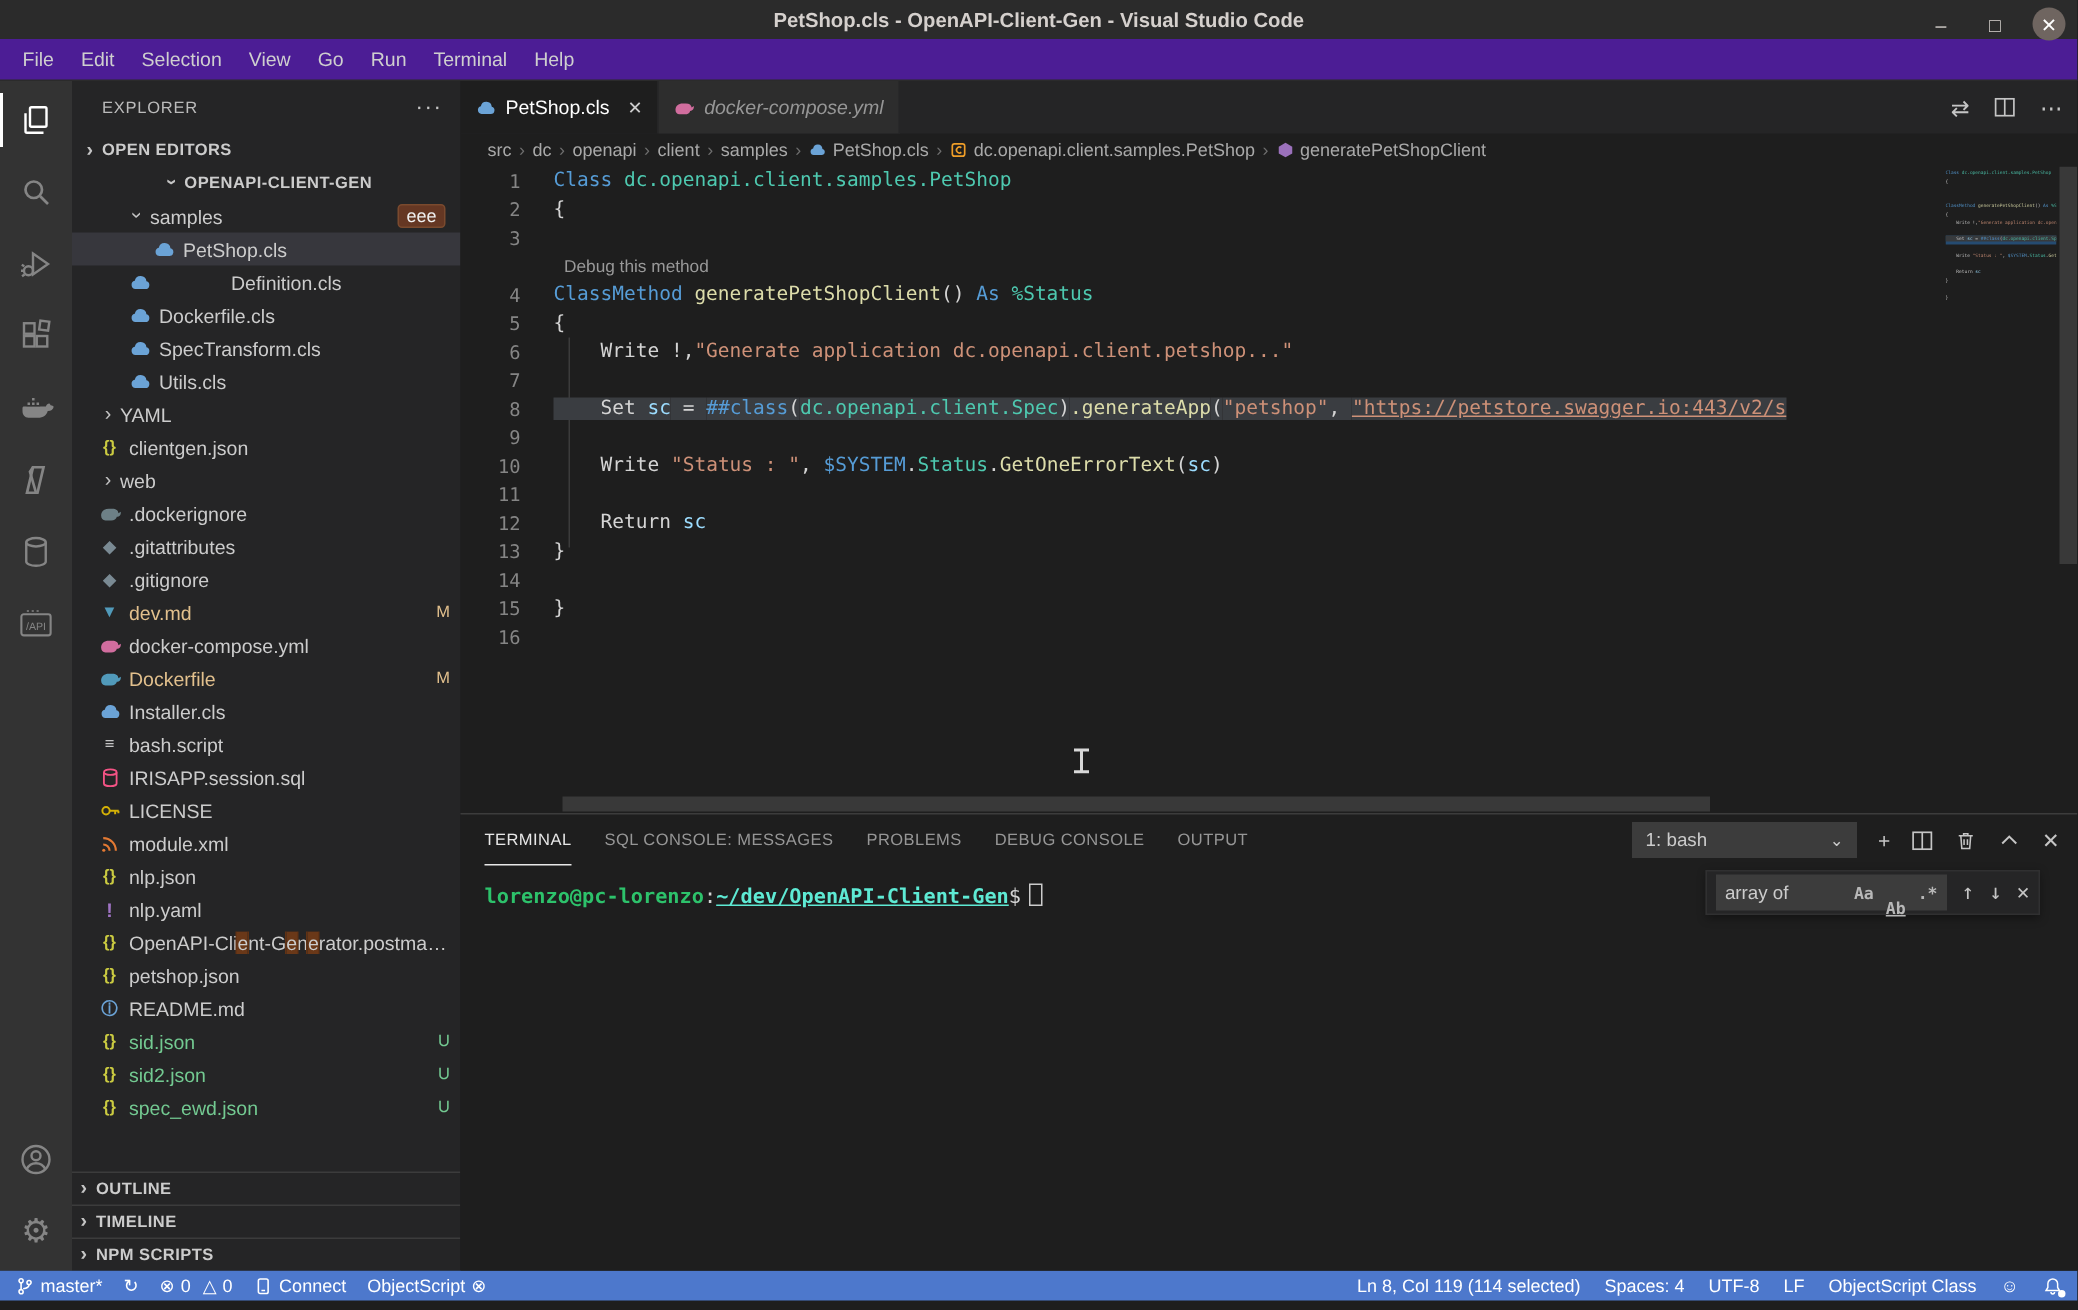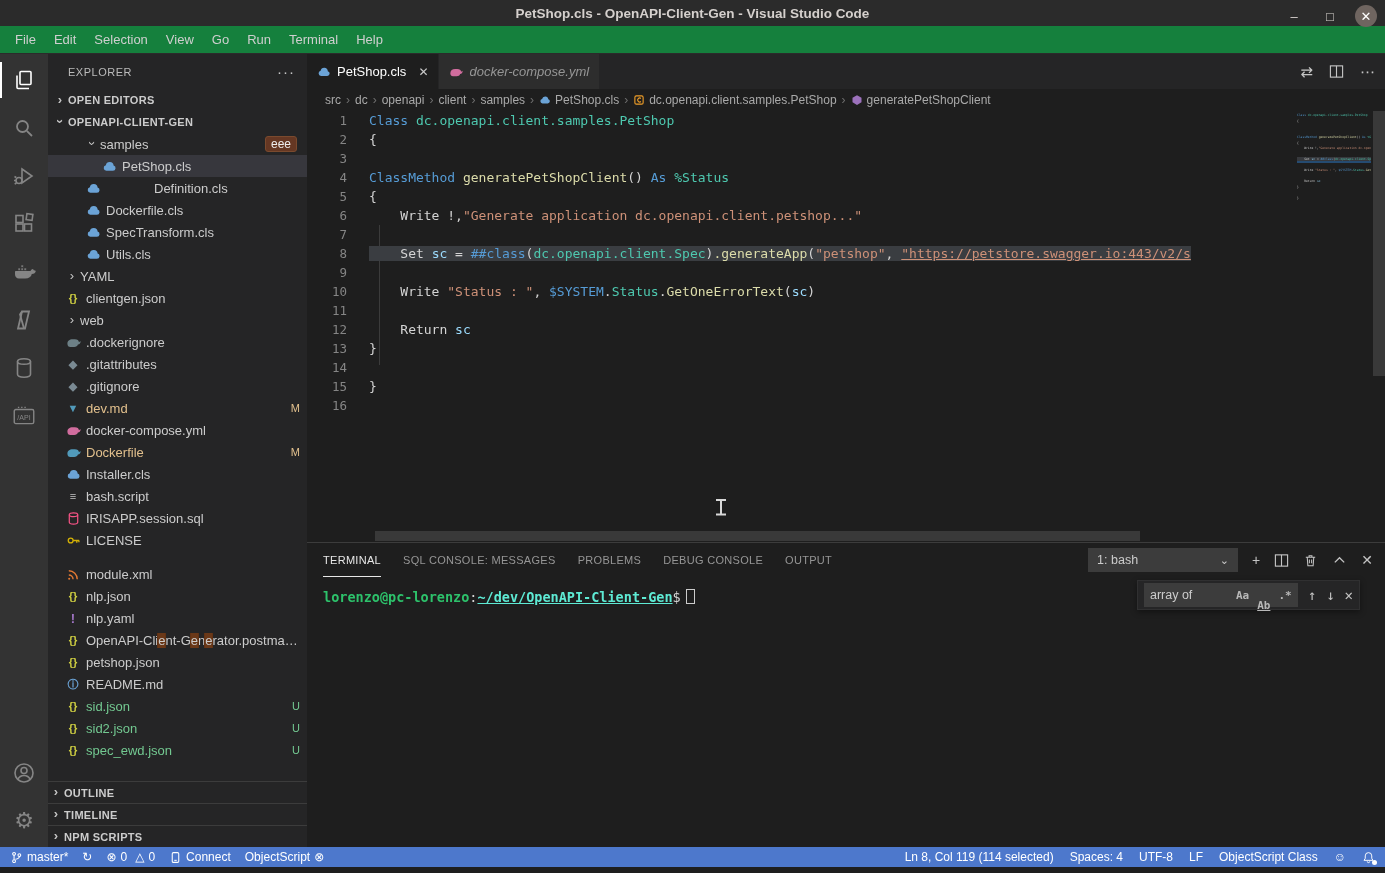--- a/index.html
+++ b/index.html
@@ -6,21 +6,21 @@
   html,body { width:1385px; height:873px; overflow:hidden; background:#1e1e1e;
     font-family:"Liberation Sans",sans-serif; font-size:13px; color:#cccccc; }
   svg { display:block; }
 
   
   .titlebar { height:26px; background:#2b2b2b; display:flex; align-items:center; justify-content:center; position:relative; }
   .title { color:#d5d0cd; font-weight:700; font-size:13.5px; }
   .winctl { position:absolute; right:8px; top:0; height:32px; display:flex; align-items:center; gap:14px; }
   .winbtn { width:22px; height:22px; display:flex; align-items:center; justify-content:center; color:#d9d4d0; font-size:13px; }
   .winbtn.close { background:#6f6560; border-radius:50%; color:#fff; }
-  .menubar { height:28px; background:#15803d; display:flex; align-items:flex-start; padding-left:6px; border-bottom:1px solid #2b2b2b;}
+  .menubar { height:28px; background:#4c1d95; display:flex; align-items:flex-start; padding-left:6px; border-bottom:1px solid #2b2b2b;}
   .menu-item { padding:0 9px; height:100%; display:flex; align-items:center; color:#cfcfcf; font-size:13px; }
 
   
   .main { display:flex; height:793px; }
   .activitybar { width:48px; background:#333333; display:flex; flex-direction:column; align-items:center; padding-top:2px; position:relative;}
   .act { width:48px; height:48px; display:flex; align-items:center; justify-content:center; color:#858585; position:relative; }
   .act.active { color:#ffffff; }
   .act.active::before { content:""; position:absolute; left:0; top:6px; bottom:6px; width:2px; background:#fff; }
   .act-bottom { position:absolute; bottom:2px; left:0; width:48px; display:flex; flex-direction:column; align-items:center;}
   .gear-glyph { font-size:22px; }
@@ -205,21 +205,21 @@
 
   <div class="sidebar">
     <div class="sb-header">
       <span>EXPLORER</span>
       <span class="dots">···</span>
     </div>
     <div class="row section" style="padding-left:4px;">
       <span class="chev">›</span>
       <span>OPEN EDITORS</span>
     </div>
-    <div class="row section" style="padding-left:4px;">
+    <div class="row section" style="padding-left:4px;justify-content:center;">
       <span class="chev open">›</span>
       <span>OPENAPI-CLIENT-GEN</span>
     </div>
     <div class="tree-wrap" id="tree">
         <div class="row" style="padding-left: 36px;">
           <span class="chev open">›</span>
           <span class="flabel">samples</span>
           <span class="fbadge filter">eee</span>
         </div>
         <div class="row selected" style="padding-left: 52px;">
@@ -345,21 +345,21 @@
         </div>
         <div class="row" style="padding-left: 16px;">
           <span class="ficon">
             <svg viewBox="0 0 16 16" fill="none" stroke="#d4b106" stroke-width="1.4">
               <circle cx="5" cy="8" r="2.6"></circle>
               <path d="M7.6 8H14M11.5 8v2.5M13.8 8v1.8"></path>
             </svg>
           </span>
           <span class="flabel">LICENSE</span>
         </div>
-        <div class="row" style="padding-left: 16px; margin-top: 12px;">
+        <div class="row" style="padding-left: 16px;">
           <span class="ficon">
             <svg viewBox="0 0 16 16" fill="none" stroke="#e37933" stroke-width="1.5">
               <path d="M3 8.5A4.5 4.5 0 0 1 7.5 13M3 4a9 9 0 0 1 9 9"></path>
               <circle cx="3.4" cy="12.6" r="1.1" fill="#e37933" stroke="none"></circle>
             </svg>
           </span>
           <span class="flabel">module.xml</span>
         </div>
         <div class="row" style="padding-left: 16px;">
           <span class="ficon">
@@ -508,20 +508,21 @@
           <span>generatePetShopClient</span>
         </span>
       </div>
 
     <div class="code-area">
       <div class="indent-guide"></div>
       <div class="code-scroll" id="code-lines">
           <div class="cline "><span class="cnum">1</span><span class="ctxt"><span class="tok-kw seg">Class </span><span class="tok-type seg">dc.openapi.client.samples.PetShop</span></span></div>
           <div class="cline "><span class="cnum">2</span><span class="ctxt"><span class="tok-plain seg">{</span></span></div>
           <div class="cline "><span class="cnum">3</span><span class="ctxt"></span></div>
+          <div class="codelens">Debug this method</div>
           <div class="cline "><span class="cnum">4</span><span class="ctxt"><span class="tok-kw seg">ClassMethod </span><span class="tok-fn seg">generatePetShopClient</span><span class="tok-plain seg">() </span><span class="tok-kw seg">As </span><span class="tok-type seg">%Status</span></span></div>
           <div class="cline "><span class="cnum">5</span><span class="ctxt"><span class="tok-plain seg">{</span></span></div>
           <div class="cline "><span class="cnum">6</span><span class="ctxt"><span class="tok-plain seg">    Write !,</span><span class="tok-str seg">"Generate application dc.openapi.client.petshop..."</span></span></div>
           <div class="cline "><span class="cnum">7</span><span class="ctxt"></span></div>
           <div class="cline sel-line"><span class="cnum">8</span><span class="ctxt"><span class="tok-plain seg">    </span><span class="tok-plain seg">Set </span><span class="tok-var seg">sc</span><span class="tok-plain seg"> = </span><span class="tok-kw seg">##class</span><span class="tok-plain seg">(</span><span class="tok-type seg">dc.openapi.client.Spec</span><span class="tok-plain seg">)</span><span class="tok-fn seg">.generateApp</span><span class="tok-plain seg">(</span><span class="tok-str seg">"petshop"</span><span class="tok-plain seg">, </span><span class="tok-link seg">"https://petstore.swagger.io:443/v2/s</span></span></div>
           <div class="cline "><span class="cnum">9</span><span class="ctxt"></span></div>
           <div class="cline "><span class="cnum">10</span><span class="ctxt"><span class="tok-plain seg">    Write </span><span class="tok-str seg">"Status : "</span><span class="tok-plain seg">, </span><span class="tok-kw seg">$SYSTEM</span><span class="tok-plain seg">.</span><span class="tok-type seg">Status</span><span class="tok-plain seg">.</span><span class="tok-fn seg">GetOneErrorText</span><span class="tok-plain seg">(</span><span class="tok-var seg">sc</span><span class="tok-plain seg">)</span></span></div>
           <div class="cline "><span class="cnum">11</span><span class="ctxt"></span></div>
           <div class="cline "><span class="cnum">12</span><span class="ctxt"><span class="tok-plain seg">    Return </span><span class="tok-var seg">sc</span></span></div>
           <div class="cline "><span class="cnum">13</span><span class="ctxt"><span class="tok-plain seg">}</span></span></div>

